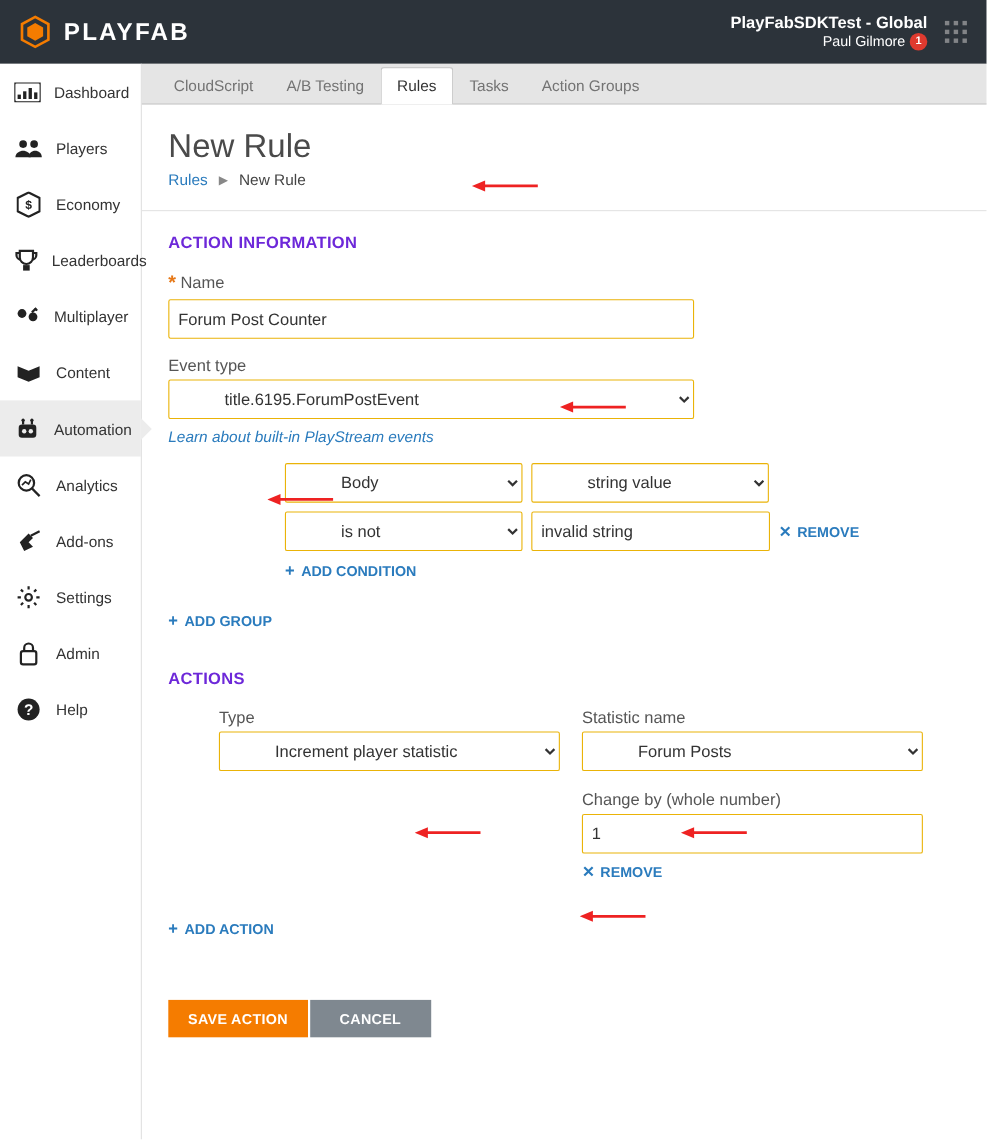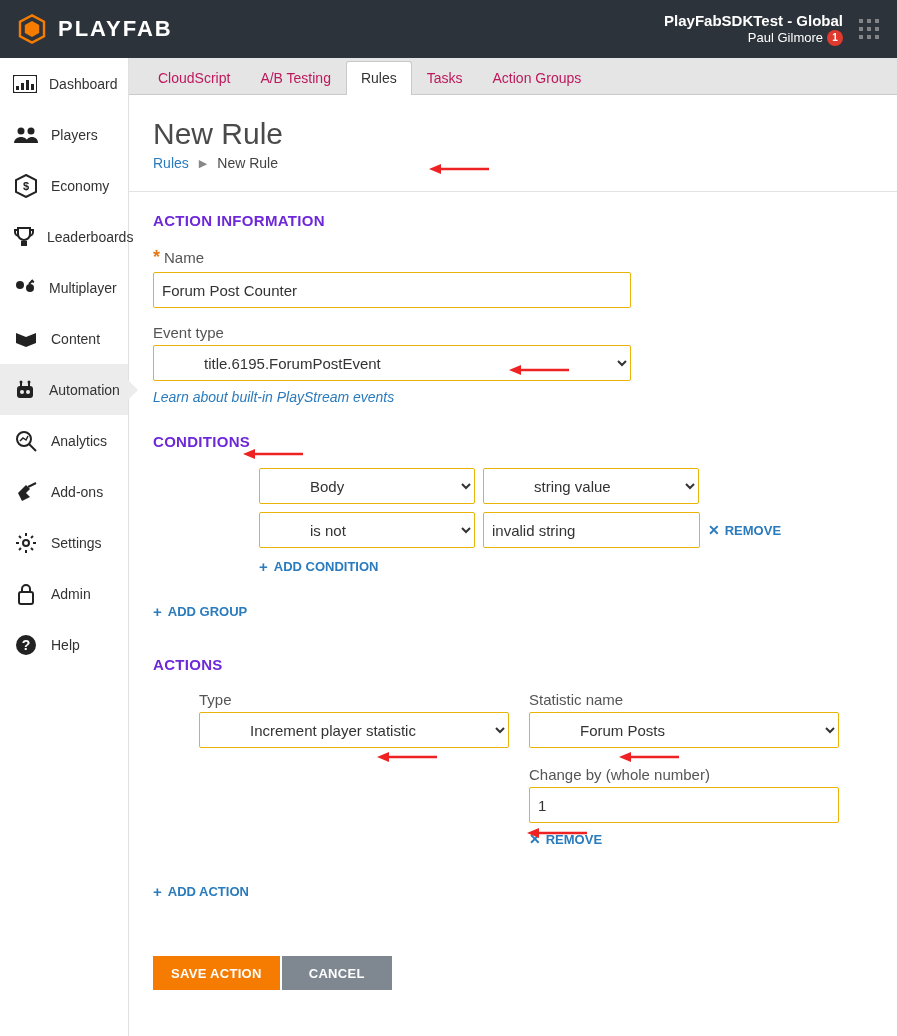--- a/index.html
+++ b/index.html
@@ -62,21 +62,21 @@
   
   .main { flex:1; }
 
   
   .tabbar {
     display:flex; align-items:flex-end; gap:0;
     background:#e5e5e5; border-bottom:1px solid #c9c9c9;
     height:37px; padding: 0 14px;
   }
   .tab {
-    padding: 8px 14px 9px; font-size:14px; color:#be185d;
+    padding: 8px 14px 9px; font-size:14px; color:#737373;
     cursor:pointer; border:1px solid transparent; border-bottom:none;
     margin-bottom:-1px; border-radius:3px 3px 0 0;
   }
   .tab.active { background:#fff; border-color:#c9c9c9; color:#333; }
 
   .content { padding: 22px 24px 34px; position:relative; }
 
   h1.page-title { font-size: 30px; font-weight: 400; color:#4a4a4a; margin-bottom:4px;}
   .breadcrumb { font-size:14px; margin-bottom: 20px; display:flex; align-items:center; gap:10px; }
   .breadcrumb a { color:#2a7bbd; text-decoration:none; }
@@ -359,21 +359,20 @@
         </div>
       </div>
 
       <div class="arrow" style="left:380px; top:267px;">
         <svg width="60" height="16">
             <line x1="60" y1="8" x2="10" y2="8"></line>
             <polygon points="0,8 12,3 12,13"></polygon>
           </svg>
       </div>
 
-      <h2 class="section-title" style="margin-top:28px;">CONDITIONS</h2>
       <div class="arrow" style="left:114px; top:351px;">
         <svg width="60" height="16">
             <line x1="60" y1="8" x2="10" y2="8"></line>
             <polygon points="0,8 12,3 12,13"></polygon>
           </svg>
       </div>
 
       <div class="cond-row">
         <select><option>Body</option></select>
         <select><option>string value</option></select>

